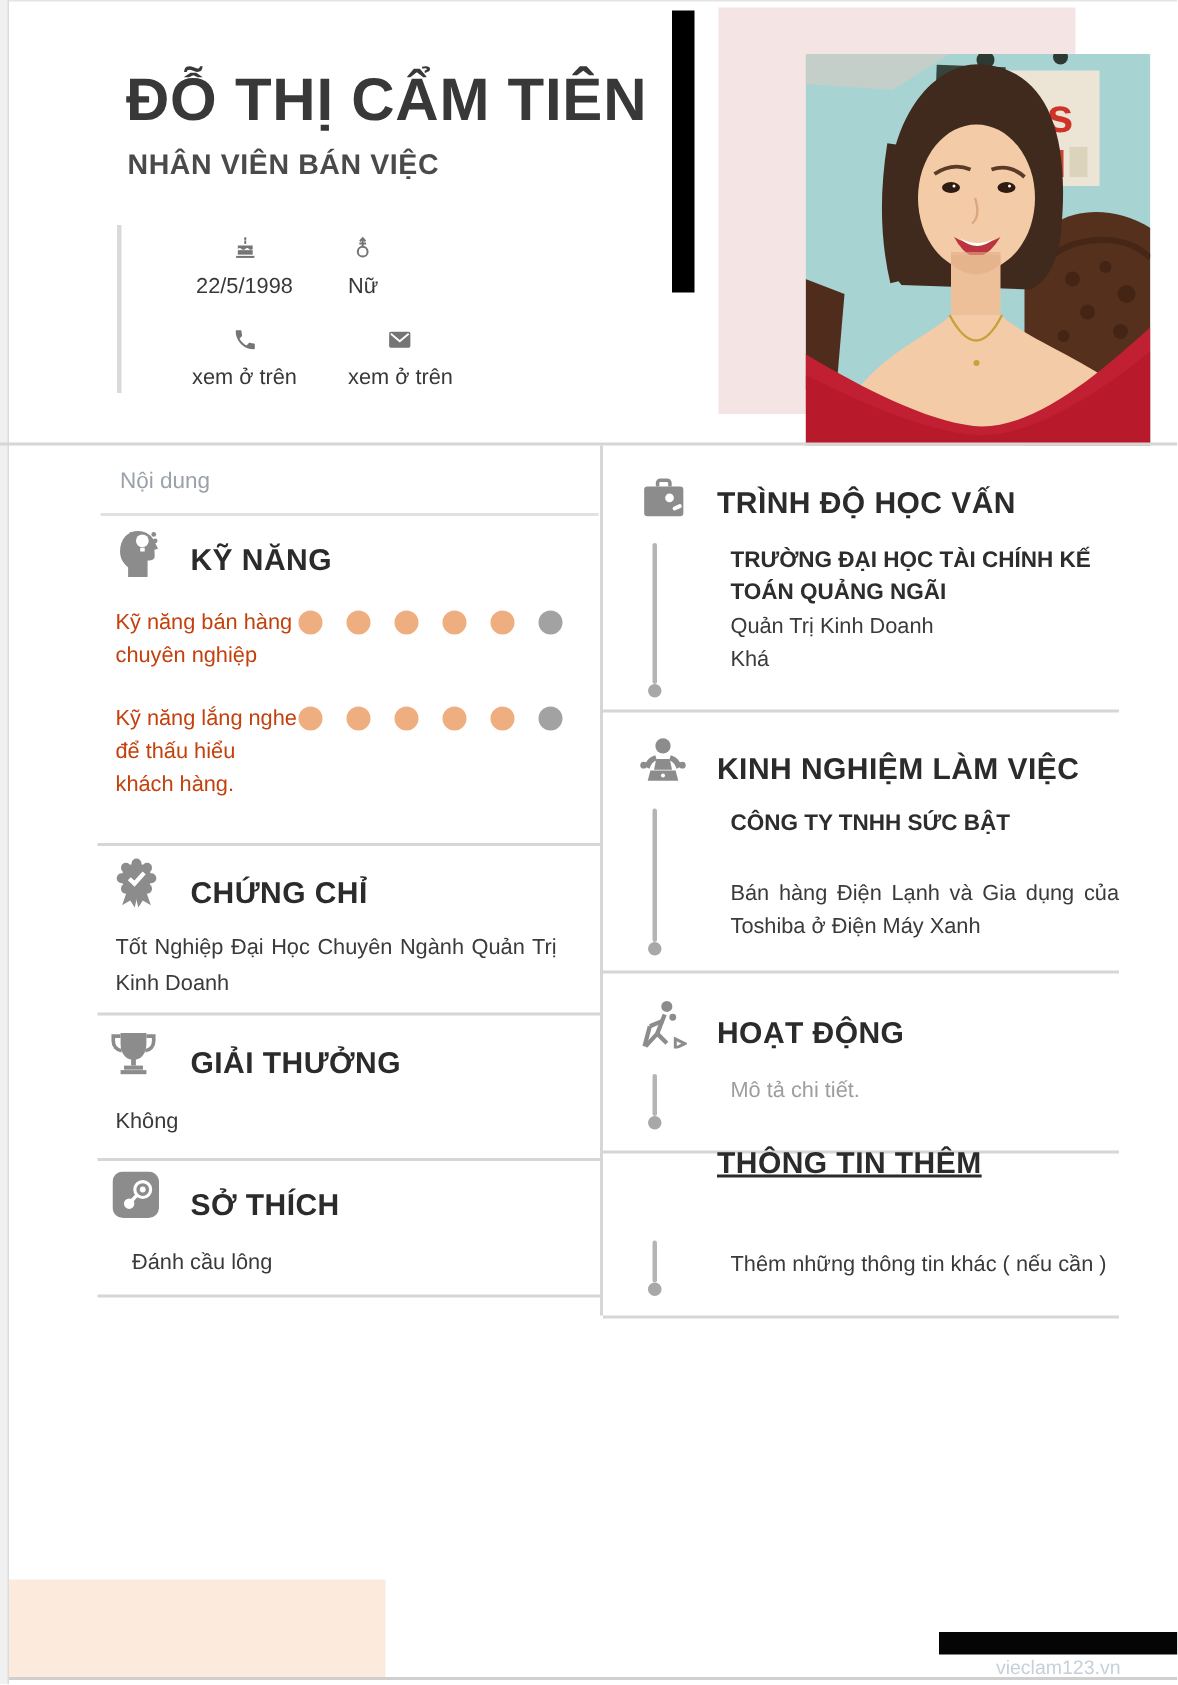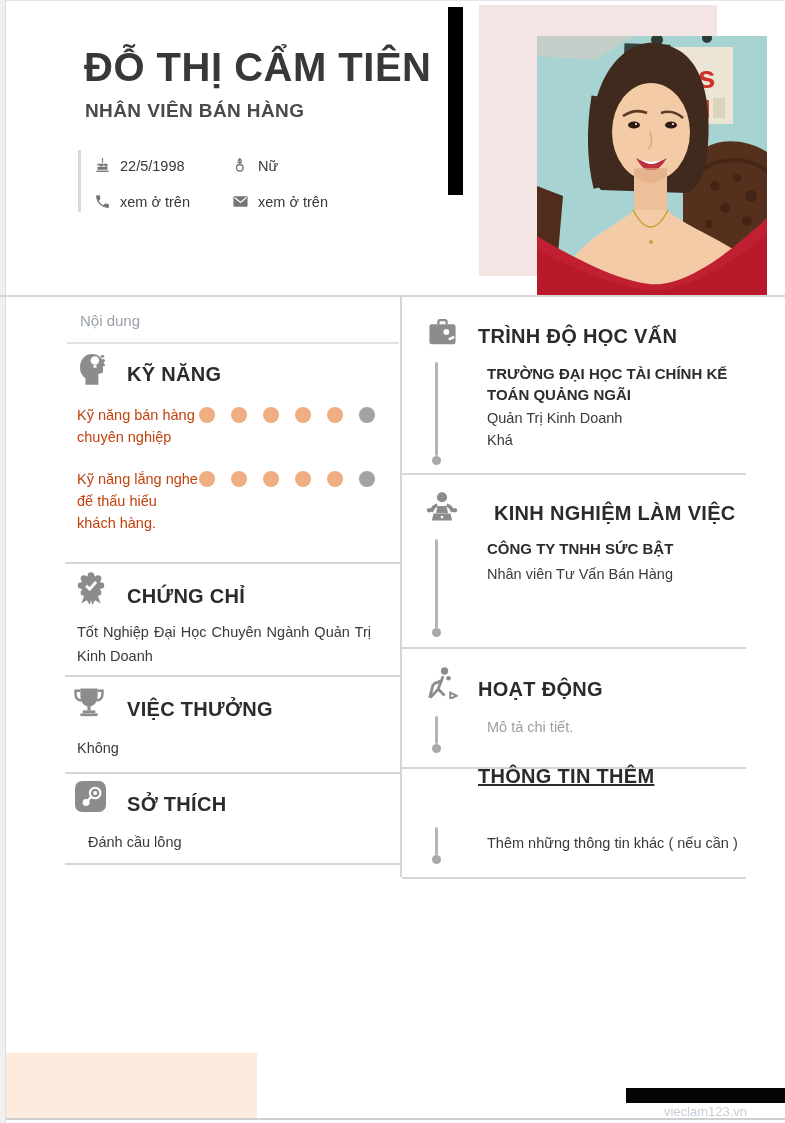--- a/index.html
+++ b/index.html
@@ -10,21 +10,21 @@
   .edge-left  { position:absolute; left:0; top:0; width:6px; height:1123px; background:#f0f0f0; border-right:1px solid #dcdcdc; }
   .edge-top   { position:absolute; left:6px; top:0; width:779px; height:1px; background:#e4e4e4; }
   .edge-bottom{ position:absolute; left:6px; top:1118px; width:779px; height:2px; background:#cfcfcf; }
 
   
   .name  { position:absolute; left:84px; top:42px; font-size:40px; font-weight:bold; color:#383838; letter-spacing:.5px; line-height:50px; }
   .subtitle { position:absolute; left:85px; top:100px; font-size:19px; font-weight:bold; color:#4a4a4a; letter-spacing:.4px; }
   .info { position:absolute; left:78px; top:150px; border-left:3px solid #d9d9d9; padding:7px 0 2px 13px; }
   .info-row { display:flex; margin-bottom:19px; align-items:center; }
   .info-row:last-child { margin-bottom:0; }
-  .info-item { display:flex; align-items:center; gap:9px; font-size:14.5px; color:#383838; }
+  .info-item { display:flex; align-items:center; gap:9px; font-size:14.5px; color:#383838;flex-direction:column; }
   .info-item.w { width:138px; }
   .hicon { width:17px; height:17px; flex:0 0 auto; display:inline-flex; }
   .hicon svg { width:100%; height:100%; }
 
   .black-bar { position:absolute; left:448px; top:7px; width:15px; height:188px; background:#000; }
   .pink-box  { position:absolute; left:479px; top:5px; width:238px; height:271px; background:var(--accent-pink,#f5e4e4); }
   .photo { position:absolute; left:537px; top:36px; width:230px; height:261px; overflow:hidden; }
 
   
   .hr { position:absolute; background:#d6d6d6; height:2px; }
@@ -68,21 +68,21 @@
   .abs { position:absolute; }
 </style>
 </head>
 <body>
 
 <div id="page">
   <div class="edge-left"></div>
   <div class="edge-top"></div>
 
   <div class="name">ĐỖ THỊ CẨM TIÊN</div>
-  <div class="subtitle">NHÂN VIÊN BÁN HÀNG</div>
+  <div class="subtitle">NHÂN VIÊN BÁN VIỆC</div>
 
   <div class="info">
     <div class="info-row">
       <div class="info-item w">
         <span class="hicon">
           <svg viewBox="0 0 24 24" fill="#757575">
               <ellipse cx="12" cy="2.9" rx="1.1" ry="1.5"></ellipse>
               <rect x="11.1" y="4.6" width="1.8" height="3.4"></rect>
               <path d="M5 9.5h14v3.1c-1.2 1.1-2.3 1.1-3.5 0-1.2-1.1-2.3-1.1-3.5 0-1.2 1.1-2.3 1.1-3.5 0-1.2-1.1-2.3-1.1-3.5 0z"></path>
               <rect x="5" y="13.8" width="14" height="4.2"></rect>
@@ -260,21 +260,21 @@
     <svg viewBox="0 0 24 23">
         <g fill="#8c8c8c">
           <path d="M6 2.5h12v5c0 4.6-2.5 7.5-6 7.5s-6-2.9-6-7.5z"></path>
           <rect x="10.9" y="14.5" width="2.2" height="3.2"></rect>
           <rect x="7.6" y="17.7" width="8.8" height="1.9"></rect>
           <rect x="6" y="19.8" width="12" height="1.9"></rect>
         </g>
         <path d="M6 4H2.6v2.2c0 2.6 1.6 4.3 3.9 4.6 M18 4h3.4v2.2c0 2.6-1.6 4.3-3.9 4.6" fill="none" stroke="#8c8c8c" stroke-width="1.7"></path>
       </svg>
   </span>
-  <div class="heading" style="left:127px; top:698px;">VIỆC THƯỞNG</div>
+  <div class="heading" style="left:127px; top:698px;">GIẢI THƯỞNG</div>
   <div class="abs body-text" style="left:77px; top:737px;">Không</div>
 
   <span class="sec-icon" style="left:75px; top:781px; width:31px; height:31px;">
     <svg viewBox="0 0 24 24">
         <rect width="24" height="24" rx="5.5" fill="#8c8c8c"></rect>
         <circle cx="15.6" cy="9.3" r="4.1" fill="none" stroke="#fff" stroke-width="1.6"></circle>
         <circle cx="15.6" cy="9.3" r="1.5" fill="#fff"></circle>
         <line x1="12.6" y1="12.2" x2="9.8" y2="15.2" stroke="#fff" stroke-width="1.8"></line>
         <circle cx="8.6" cy="16.6" r="2.7" fill="#fff"></circle>
       </svg>
@@ -304,25 +304,25 @@
           <path d="M8.6 8.2c-2.4.6-4.2 2.4-4.9 4.9l2.3 1.1c.5-1.9 1.6-3.2 3.2-3.8z"></path>
           <path d="M15.4 8.2c2.4.6 4.2 2.4 4.9 4.9l-2.3 1.1c-.5-1.9-1.6-3.2-3.2-3.8z"></path>
           <circle cx="3.4" cy="12.6" r="1.5"></circle>
           <circle cx="20.6" cy="12.6" r="1.5"></circle>
           <path d="M9 9.8h6l1 4.8H8z"></path>
           <path d="M6.4 14.9h11.2l1.2 4.6H5.2z"></path>
         </g>
         <circle cx="12" cy="17.2" r=".9" fill="#fff"></circle>
       </svg>
   </span>
-  <div class="heading" style="left:478px; top:502px;margin-left:16px;">KINH NGHIỆM LÀM VIỆC</div>
+  <div class="heading" style="left:478px; top:502px;">KINH NGHIỆM LÀM VIỆC</div>
   <div class="rail" style="left:435px; top:539px; height:89px;"></div>
   <div class="rail-dot" style="left:432px; top:628px;"></div>
   <div class="abs" style="left:487px; top:540px; font-size:15px; font-weight:bold; color:#2d2d2d;">CÔNG TY TNHH SỨC BẬT</div>
-  <div class="abs body-text" style="left:487px; top:563px;">Nhân viên Tư Vấn Bán Hàng</div>
+  <div class="abs body-text just" style="left:487px; top:585px; width:259px;">Bán hàng Điện Lạnh và Gia dụng của Toshiba ở Điện Máy Xanh</div>
 
   <span class="sec-icon" style="left:424px; top:665px; width:34px; height:34px;">
     <svg viewBox="0 0 24 24">
         <g stroke="#8c8c8c" stroke-width="2" fill="none">
           <line x1="13.5" y1="8" x2="10" y2="17"></line>
           <line x1="10" y1="17" x2="4.5" y2="23"></line>
           <line x1="10" y1="17" x2="14.5" y2="21.5"></line>
           <line x1="12.5" y1="11" x2="6.5" y2="13.5"></line>
           <line x1="6.5" y1="13.5" x2="4" y2="23"></line>
         </g>

